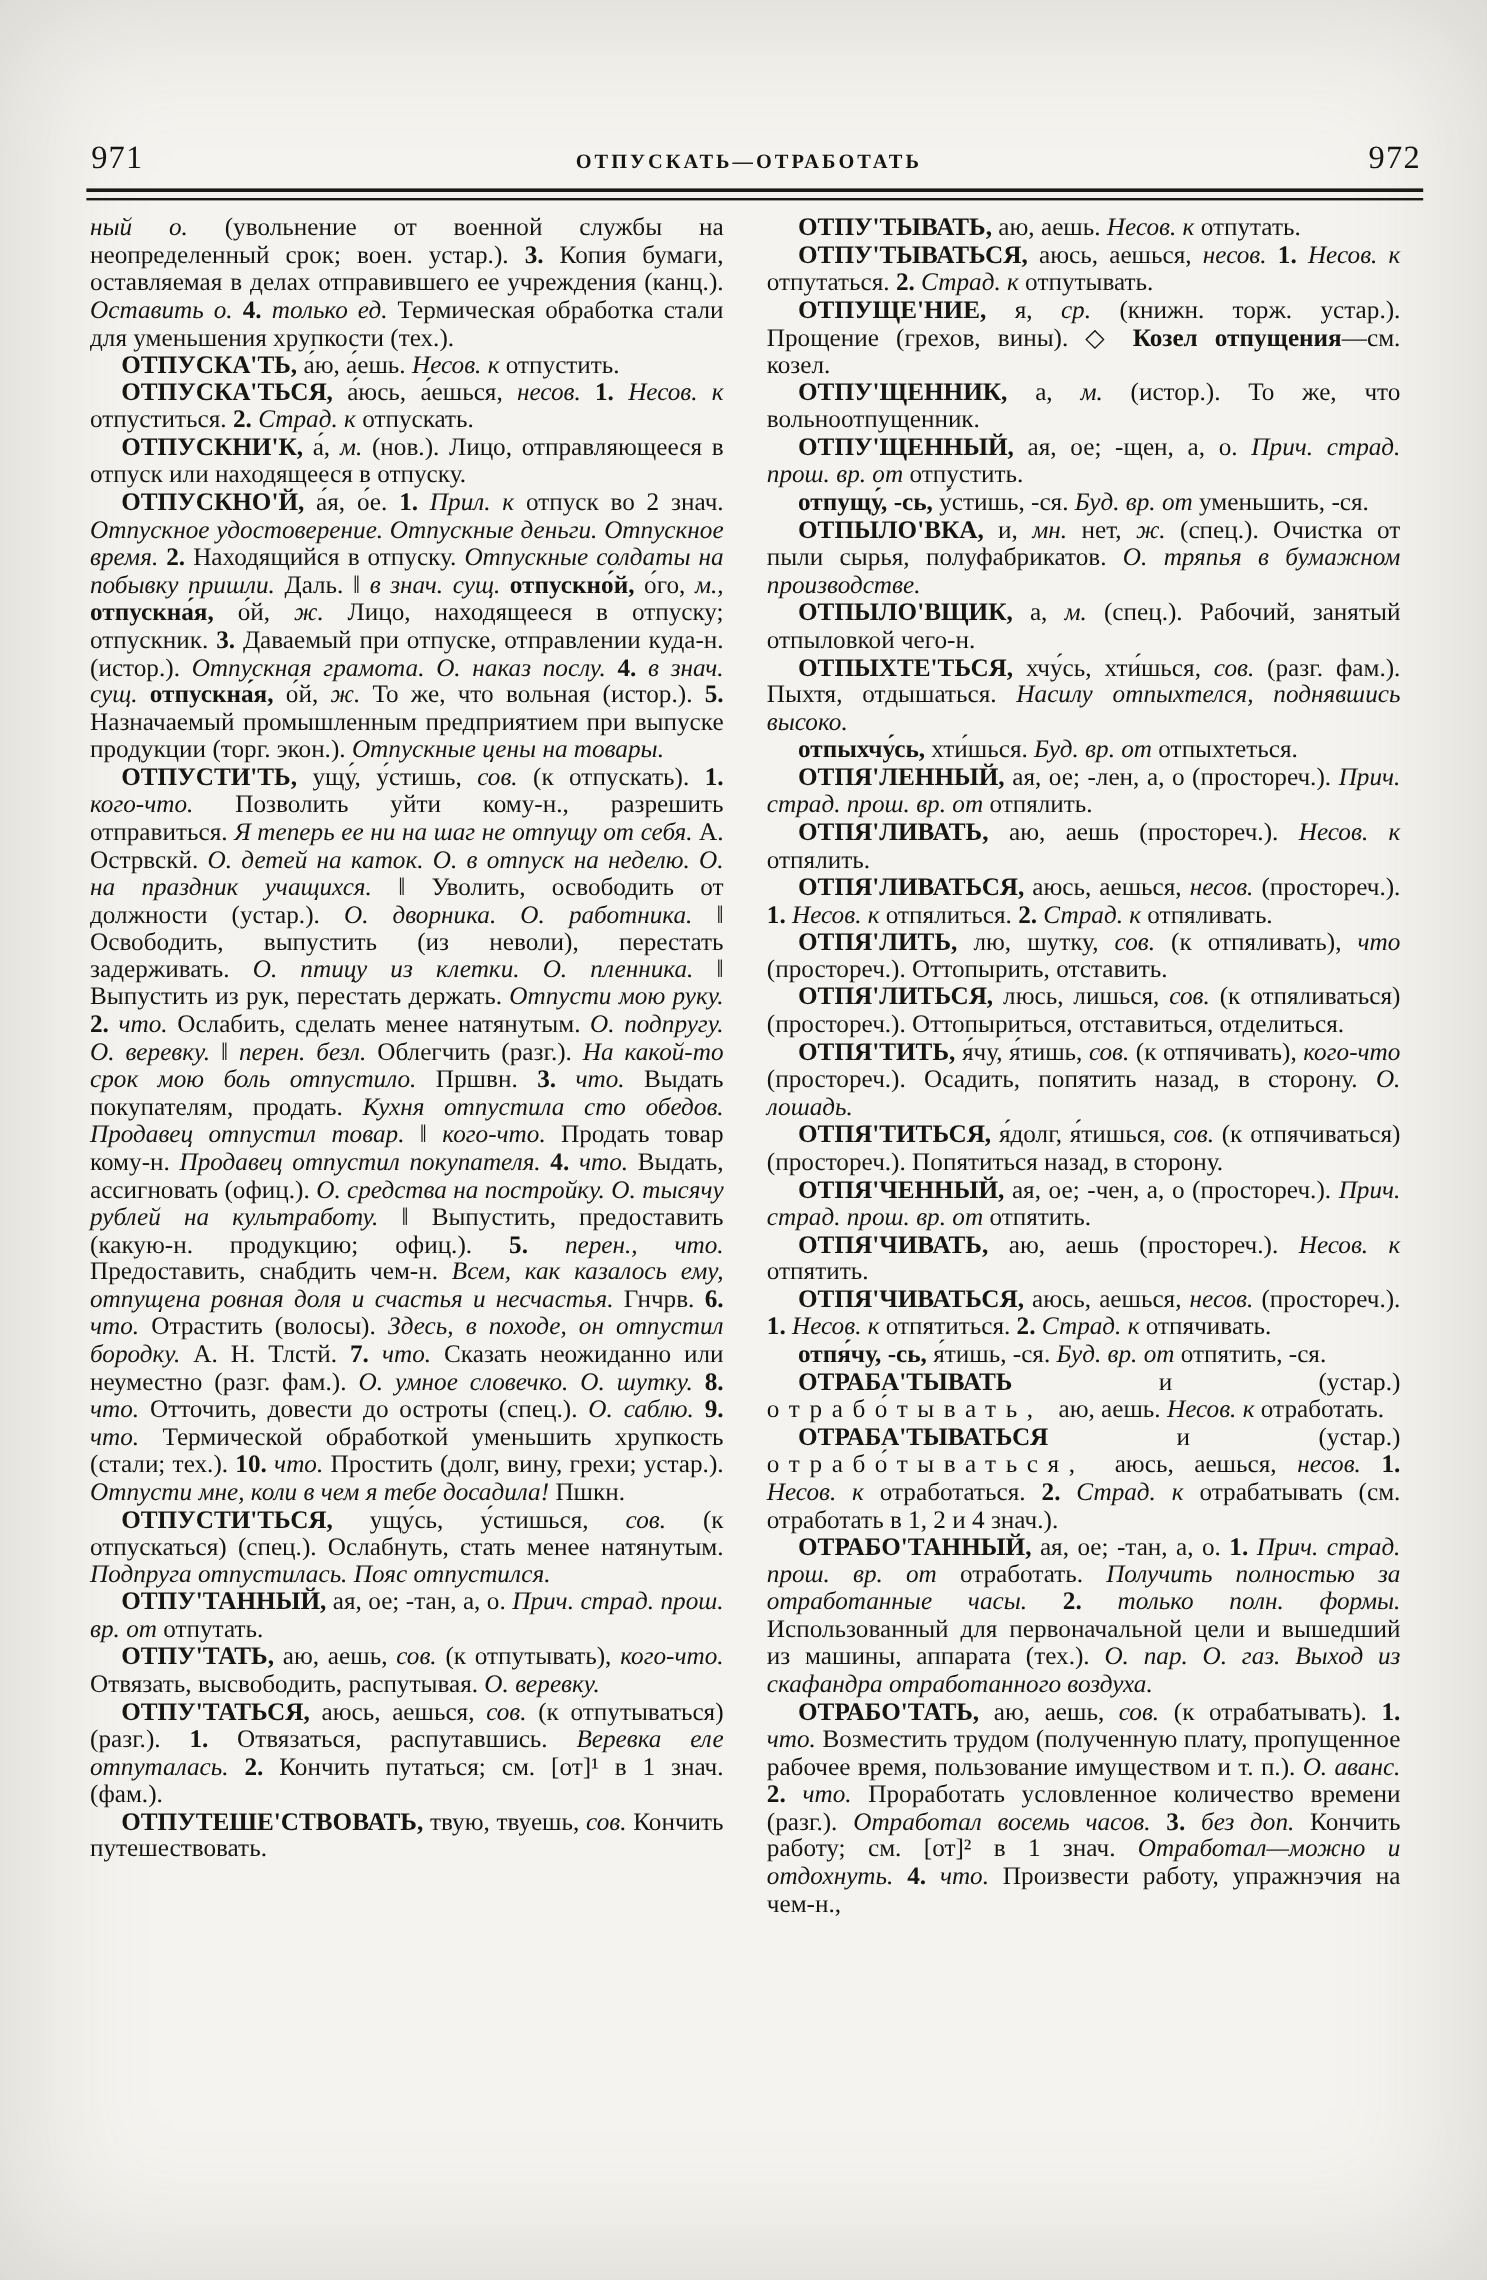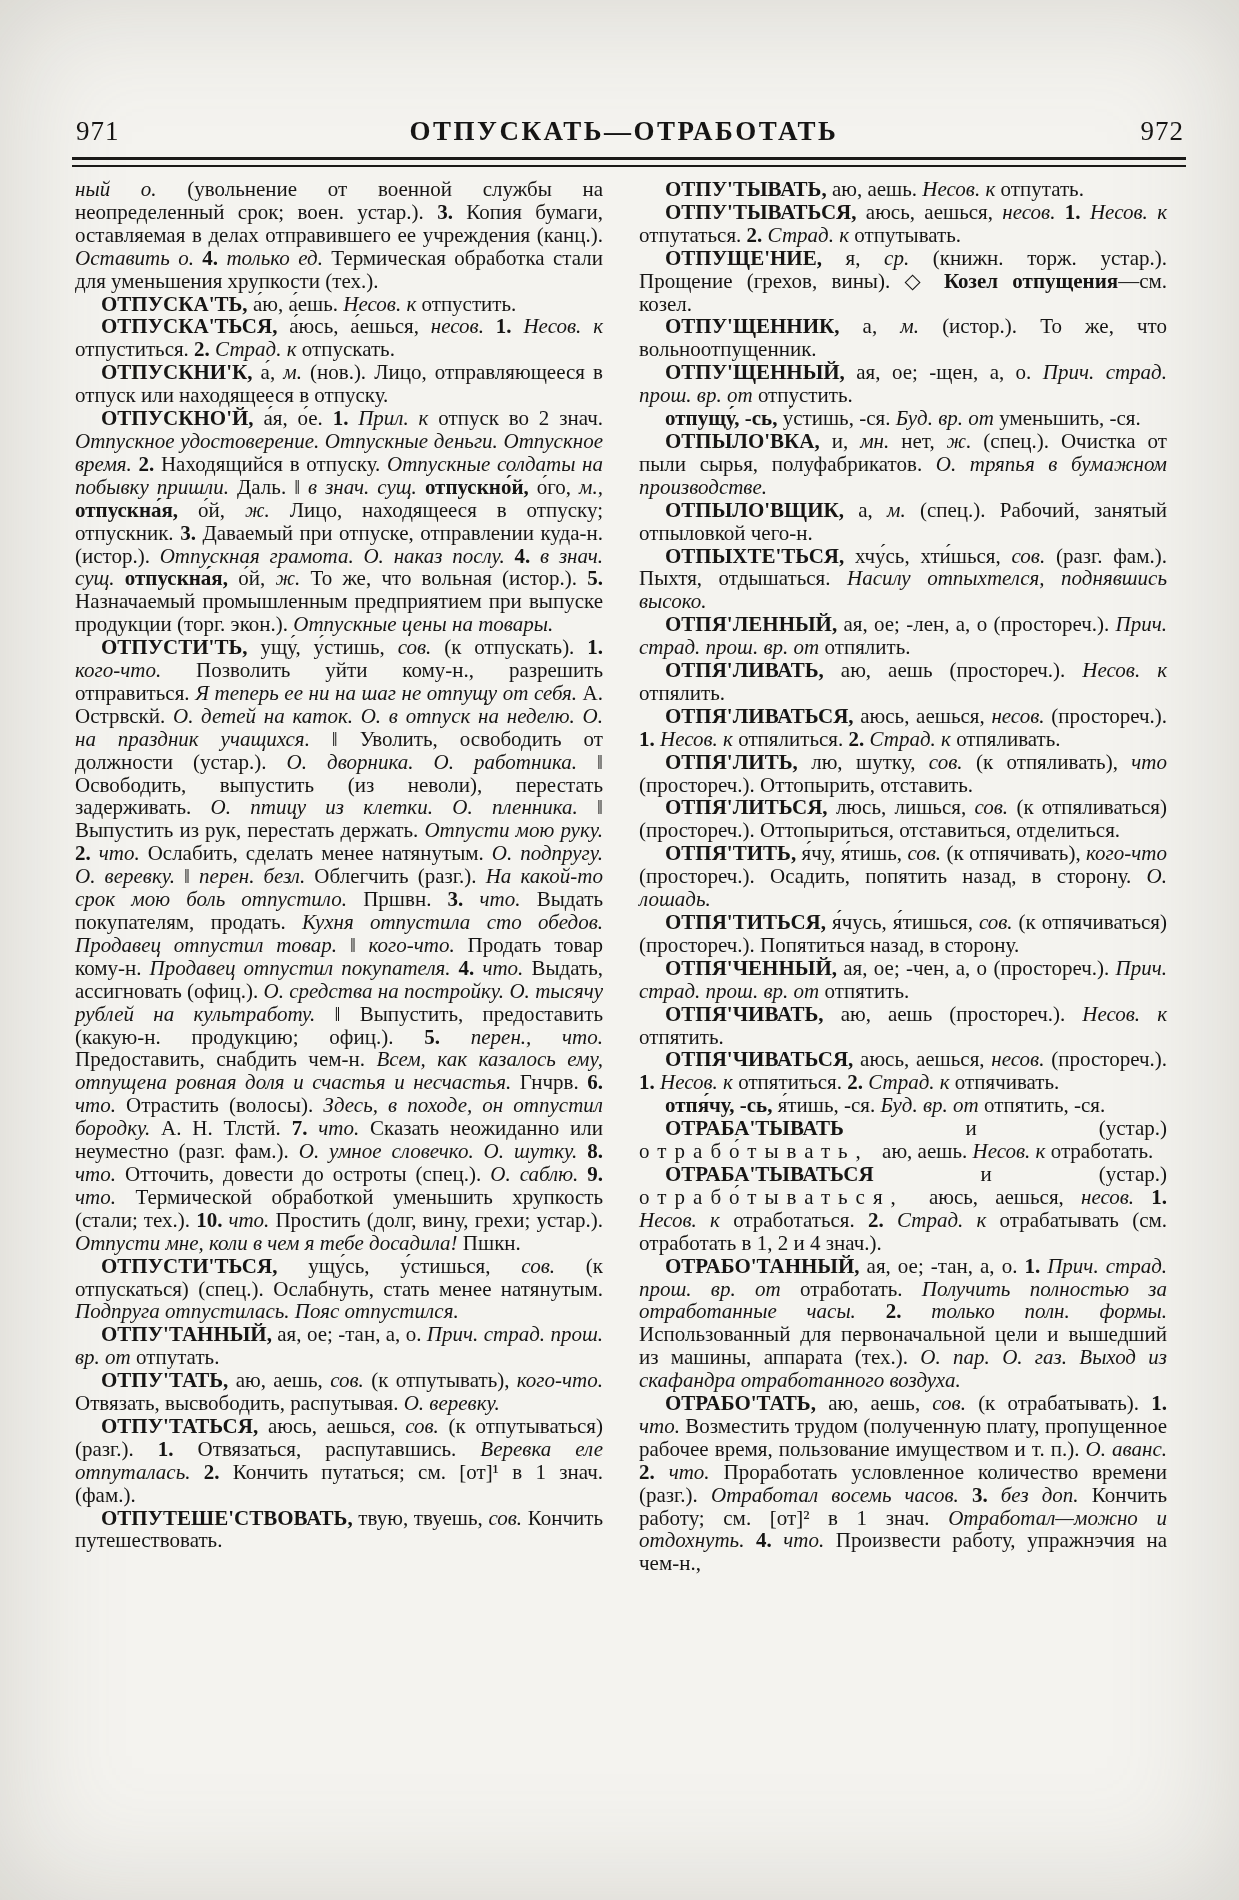--- a/index.html
+++ b/index.html
@@ -14,21 +14,21 @@
     position:relative;width:1239px;height:1900px;
     background:#f4f3ef;
     box-shadow:inset 0 0 120px rgba(120,115,105,.25);
   }
   .header-row{
     position:absolute;top:116px;left:76px;width:1108px;
     display:flex;justify-content:space-between;align-items:baseline;
   }
   .page-num{font-weight:normal;font-size:27px;letter-spacing:1px;}
   .header-title{
-    font-weight:bold;font-size:27px;letter-spacing:2.5px;
+    font-weight:bold;font-size:17px;letter-spacing:2.5px;
     transform:translateX(-6px);
   }
   .double-rule{
     position:absolute;top:157px;left:72px;width:1114px;height:5px;
     border-top:3px solid #1b1a18;border-bottom:2px solid #1b1a18;
   }
   .columns{
     position:absolute;top:178px;left:75px;width:1092px;
     display:flex;gap:36px;
   }
@@ -71,27 +71,28 @@
     <div class="col" id="right-col">
         <p class="entry"><span class="sg-b">ОТПУ'ТЫВАТЬ, </span><span class="sg-n">аю, аешь. </span><span class="sg-i">Несов. к </span><span class="sg-n">отпутать.</span></p>
         <p class="entry"><span class="sg-b">ОТПУ'ТЫВАТЬСЯ, </span><span class="sg-n">аюсь, аешься, </span><span class="sg-i">несов. </span><span class="sg-b">1. </span><span class="sg-i">Несов. к </span><span class="sg-n">отпутаться. </span><span class="sg-b">2. </span><span class="sg-i">Страд. к </span><span class="sg-n">отпутывать.</span></p>
         <p class="entry"><span class="sg-b">ОТПУЩЕ'НИЕ, </span><span class="sg-n">я, </span><span class="sg-i">ср. </span><span class="sg-n">(книжн. торж. устар.). Прощение (грехов, вины). ◇ </span><span class="sg-b">Козел отпущения</span><span class="sg-n">—см. козел.</span></p>
         <p class="entry"><span class="sg-b">ОТПУ'ЩЕННИК, </span><span class="sg-n">а, </span><span class="sg-i">м. </span><span class="sg-n">(истор.). То же, что вольноотпущенник.</span></p>
         <p class="entry"><span class="sg-b">ОТПУ'ЩЕННЫЙ, </span><span class="sg-n">ая, ое; -щен, а, о. </span><span class="sg-i">Прич. страд. прош. вр. от </span><span class="sg-n">отпустить.</span></p>
         <p class="entry"><span class="sg-b">отпущу́, -сь, </span><span class="sg-n">у́стишь, -ся. </span><span class="sg-i">Буд. вр. от </span><span class="sg-n">уменьшить, -ся.</span></p>
         <p class="entry"><span class="sg-b">ОТПЫЛО'ВКА, </span><span class="sg-n">и, </span><span class="sg-i">мн. </span><span class="sg-n">нет, </span><span class="sg-i">ж. </span><span class="sg-n">(спец.). Очистка от пыли сырья, полуфабрикатов. </span><span class="sg-i">О. тряпья в бумажном производстве.</span></p>
         <p class="entry"><span class="sg-b">ОТПЫЛО'ВЩИК, </span><span class="sg-n">а, </span><span class="sg-i">м. </span><span class="sg-n">(спец.). Рабочий, занятый отпыловкой чего-н.</span></p>
         <p class="entry"><span class="sg-b">ОТПЫХТЕ'ТЬСЯ, </span><span class="sg-n">хчу́сь, хти́шься, </span><span class="sg-i">сов. </span><span class="sg-n">(разг. фам.). Пыхтя, отдышаться. </span><span class="sg-i">Насилу отпыхтелся, поднявшись высоко.</span></p>
+        <p class="entry"><span class="sg-b">отпыхчу́сь, </span><span class="sg-n">хти́шься. </span><span class="sg-i">Буд. вр. от </span><span class="sg-n">отпыхтеться.</span></p>
         <p class="entry"><span class="sg-b">ОТПЯ'ЛЕННЫЙ, </span><span class="sg-n">ая, ое; -лен, а, о (простореч.). </span><span class="sg-i">Прич. страд. прош. вр. от </span><span class="sg-n">отпялить.</span></p>
         <p class="entry"><span class="sg-b">ОТПЯ'ЛИВАТЬ, </span><span class="sg-n">аю, аешь (простореч.). </span><span class="sg-i">Несов. к </span><span class="sg-n">отпялить.</span></p>
         <p class="entry"><span class="sg-b">ОТПЯ'ЛИВАТЬСЯ, </span><span class="sg-n">аюсь, аешься, </span><span class="sg-i">несов. </span><span class="sg-n">(простореч.). </span><span class="sg-b">1. </span><span class="sg-i">Несов. к </span><span class="sg-n">отпялиться. </span><span class="sg-b">2. </span><span class="sg-i">Страд. к </span><span class="sg-n">отпяливать.</span></p>
         <p class="entry"><span class="sg-b">ОТПЯ'ЛИТЬ, </span><span class="sg-n">лю, шутку, </span><span class="sg-i">сов. </span><span class="sg-n">(к отпяливать), </span><span class="sg-i">что </span><span class="sg-n">(простореч.). Оттопырить, отставить.</span></p>
         <p class="entry"><span class="sg-b">ОТПЯ'ЛИТЬСЯ, </span><span class="sg-n">люсь, лишься, </span><span class="sg-i">сов. </span><span class="sg-n">(к отпяливаться) (простореч.). Оттопыриться, отставиться, отделиться.</span></p>
         <p class="entry"><span class="sg-b">ОТПЯ'ТИТЬ, </span><span class="sg-n">я́чу, я́тишь, </span><span class="sg-i">сов. </span><span class="sg-n">(к отпячивать), </span><span class="sg-i">кого-что </span><span class="sg-n">(простореч.). Осадить, попятить назад, в сторону. </span><span class="sg-i">О. лошадь.</span></p>
-        <p class="entry"><span class="sg-b">ОТПЯ'ТИТЬСЯ, </span><span class="sg-n">я́чусь, я́тишься, </span><span class="sg-i">сов. </span><span class="sg-n">(к отпячиваться) (простореч.). Попятиться назад, в сторону.</span></p>
+        <p class="entry"><span class="sg-b">ОТПЯ'ТИТЬСЯ, </span><span class="sg-n">я́долг, я́тишься, </span><span class="sg-i">сов. </span><span class="sg-n">(к отпячиваться) (простореч.). Попятиться назад, в сторону.</span></p>
         <p class="entry"><span class="sg-b">ОТПЯ'ЧЕННЫЙ, </span><span class="sg-n">ая, ое; -чен, а, о (простореч.). </span><span class="sg-i">Прич. страд. прош. вр. от </span><span class="sg-n">отпятить.</span></p>
         <p class="entry"><span class="sg-b">ОТПЯ'ЧИВАТЬ, </span><span class="sg-n">аю, аешь (простореч.). </span><span class="sg-i">Несов. к </span><span class="sg-n">отпятить.</span></p>
         <p class="entry"><span class="sg-b">ОТПЯ'ЧИВАТЬСЯ, </span><span class="sg-n">аюсь, аешься, </span><span class="sg-i">несов. </span><span class="sg-n">(простореч.). </span><span class="sg-b">1. </span><span class="sg-i">Несов. к </span><span class="sg-n">отпятиться. </span><span class="sg-b">2. </span><span class="sg-i">Страд. к </span><span class="sg-n">отпячивать.</span></p>
         <p class="entry"><span class="sg-b">отпя́чу, -сь, </span><span class="sg-n">я́тишь, -ся. </span><span class="sg-i">Буд. вр. от </span><span class="sg-n">отпятить, -ся.</span></p>
         <p class="entry"><span class="sg-b">ОТРАБА'ТЫВАТЬ </span><span class="sg-n">и (устар.) </span><span class="sg-sp">отрабо́тывать, </span><span class="sg-n">аю, аешь. </span><span class="sg-i">Несов. к </span><span class="sg-n">отработать.</span></p>
         <p class="entry"><span class="sg-b">ОТРАБА'ТЫВАТЬСЯ </span><span class="sg-n">и (устар.) </span><span class="sg-sp">отрабо́тываться, </span><span class="sg-n">аюсь, аешься, </span><span class="sg-i">несов. </span><span class="sg-b">1. </span><span class="sg-i">Несов. к </span><span class="sg-n">отработаться. </span><span class="sg-b">2. </span><span class="sg-i">Страд. к </span><span class="sg-n">отрабатывать (см. отработать в 1, 2 и 4 знач.).</span></p>
         <p class="entry"><span class="sg-b">ОТРАБО'ТАННЫЙ, </span><span class="sg-n">ая, ое; -тан, а, о. </span><span class="sg-b">1. </span><span class="sg-i">Прич. страд. прош. вр. от </span><span class="sg-n">отработать. </span><span class="sg-i">Получить полностью за отработанные часы. </span><span class="sg-b">2. </span><span class="sg-i">только полн. формы. </span><span class="sg-n">Использованный для первоначальной цели и вышедший из машины, аппарата (тех.). </span><span class="sg-i">О. пар. О. газ. Выход из скафандра отработанного воздуха.</span></p>
         <p class="entry"><span class="sg-b">ОТРАБО'ТАТЬ, </span><span class="sg-n">аю, аешь, </span><span class="sg-i">сов. </span><span class="sg-n">(к отрабатывать). </span><span class="sg-b">1. </span><span class="sg-i">что. </span><span class="sg-n">Возместить трудом (полученную плату, пропущенное рабочее время, пользование имуществом и т. п.). </span><span class="sg-i">О. аванс. </span><span class="sg-b">2. </span><span class="sg-i">что. </span><span class="sg-n">Проработать условленное количество времени (разг.). </span><span class="sg-i">Отработал восемь часов. </span><span class="sg-b">3. </span><span class="sg-i">без доп. </span><span class="sg-n">Кончить работу; см. [от]² в 1 знач. </span><span class="sg-i">Отработал—можно и отдохнуть. </span><span class="sg-b">4. </span><span class="sg-i">что. </span><span class="sg-n">Произвести работу, упражнэчия на чем-н.,</span></p>
       </div>
   </div>

